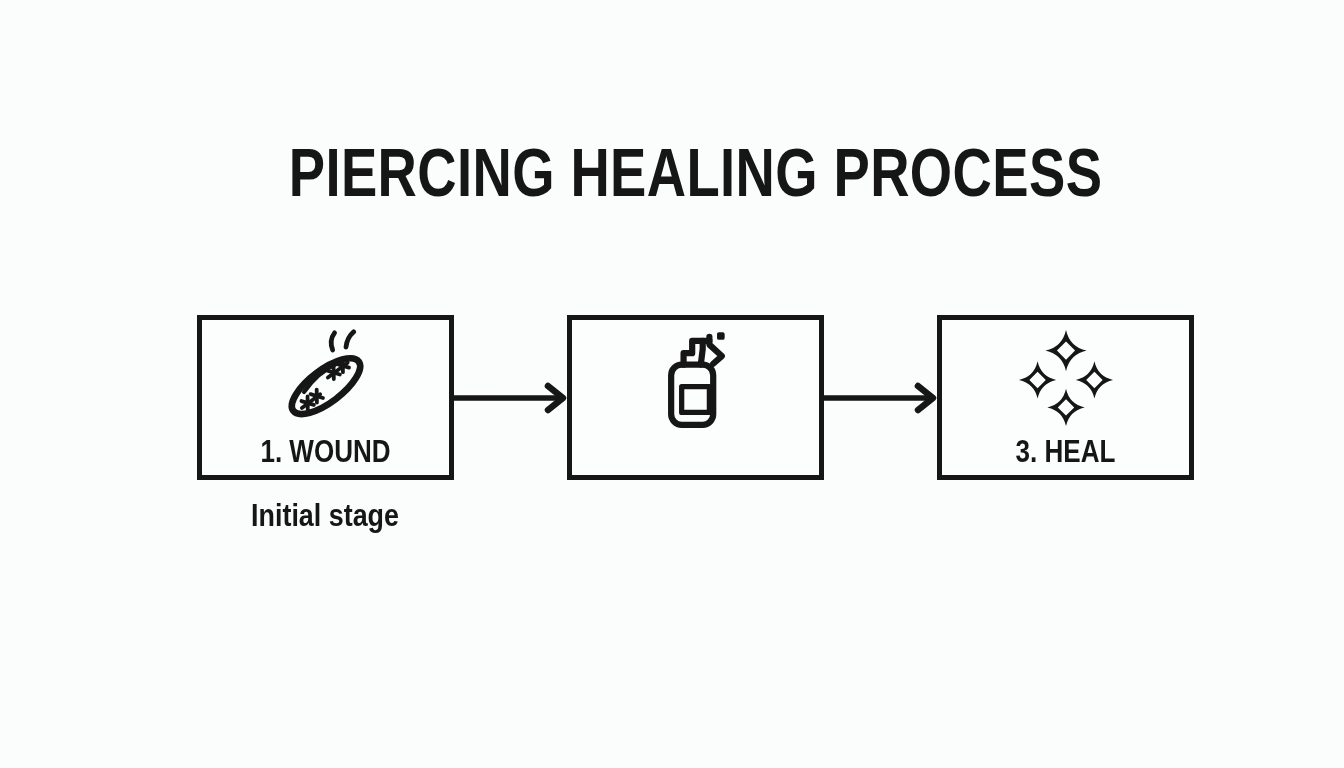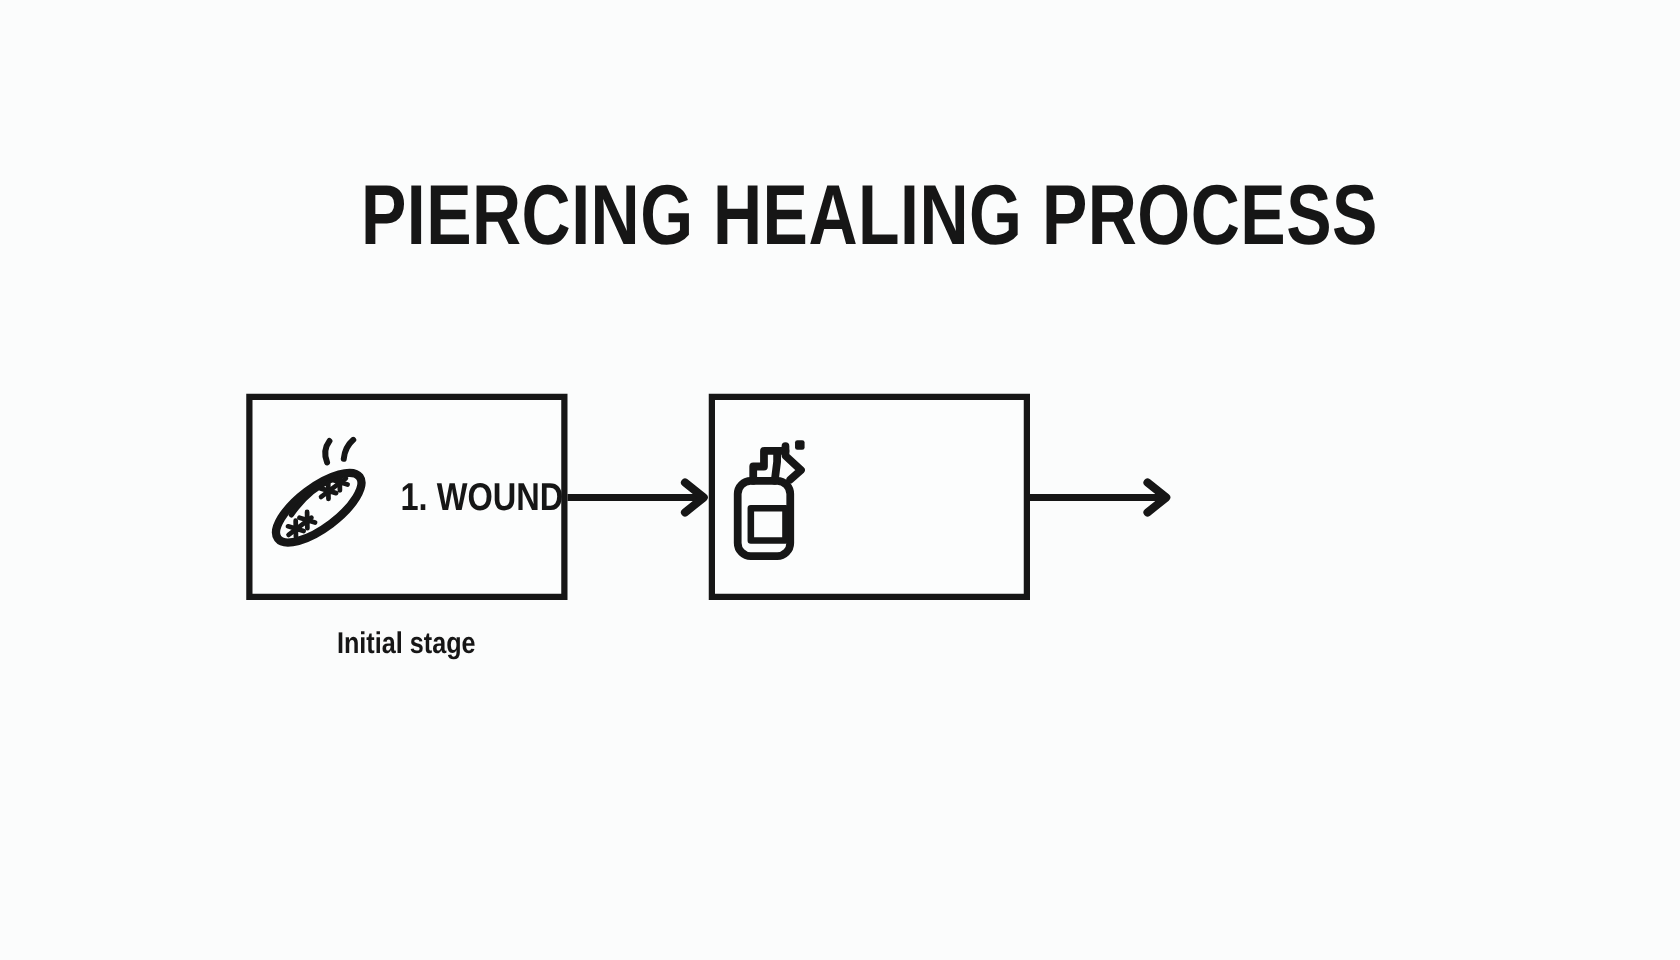--- a/index.html
+++ b/index.html
@@ -54,40 +54,40 @@
     flex-direction: column;
     align-items: center;
   }
   .box {
     box-sizing: border-box;
     width: 257px;
     height: 165px;
     border: 5px solid #161616;
     background: #fcfdfd;
     display: flex;
-    flex-direction: row;
+    flex-direction: column;
     align-items: center;
   }
   .icon-wrap {
     height: 112px;
     display: flex;
     align-items: center;
     justify-content: center;
     padding-top: 3px;
   }
   .stage-label {
     font-size: 31px;
     line-height: 34px;
     font-weight: bold;
     text-align: center;
     white-space: nowrap;
   }
   .caption {
     margin-top: 19px;
-    font-size: 24px;
+    font-size: 32px;
     line-height: 32px;
     font-weight: bold;
     text-align: center;
     white-space: nowrap;
   }
   .arrow {
     width: 113px;
     margin-top: 65px;
     flex: 0 0 auto;
   }
@@ -160,16 +160,31 @@
     </div>
 
     <div class="arrow">
       <svg width="113" height="36" viewBox="0 0 113 36">
         <path class="stroke" d="M0,18 L 103,18" stroke-width="5.5"></path>
         <path class="stroke" d="M94,6 L 109,18 L 94,30" stroke-width="6.5"></path>
       </svg>
     </div>
 
     <div class="stage">
+      <div class="box">
+        <div class="icon-wrap">
+          <svg width="100" height="98" viewBox="0 0 100 100">
+            <g fill="#161616" fill-rule="evenodd">
+              <path transform="translate(50 21) scale(21)" d="M0,-1 Q0.18,-0.18 1,0 Q0.18,0.18 0,1 Q-0.18,0.18 -1,0 Q-0.18,-0.18 0,-1 Z M0,-0.44 L0.44,0 L0,0.44 L-0.44,0 Z"></path>
+              <path transform="translate(21 51) scale(19)" d="M0,-1 Q0.18,-0.18 1,0 Q0.18,0.18 0,1 Q-0.18,0.18 -1,0 Q-0.18,-0.18 0,-1 Z M0,-0.44 L0.44,0 L0,0.44 L-0.44,0 Z"></path>
+              <path transform="translate(79 51) scale(19)" d="M0,-1 Q0.18,-0.18 1,0 Q0.18,0.18 0,1 Q-0.18,0.18 -1,0 Q-0.18,-0.18 0,-1 Z M0,-0.44 L0.44,0 L0,0.44 L-0.44,0 Z"></path>
+              <path transform="translate(50 79) scale(19)" d="M0,-1 Q0.18,-0.18 1,0 Q0.18,0.18 0,1 Q-0.18,0.18 -1,0 Q-0.18,-0.18 0,-1 Z M0,-0.44 L0.44,0 L0,0.44 L-0.44,0 Z"></path>
+            </g>
+          </svg>
+        </div>
+        <div class="stage-label">
+          <span class="cond">3. HEAL</span>
+        </div>
+      </div>
     </div>
 
   </div>
 </div>
 
 </body></html>

